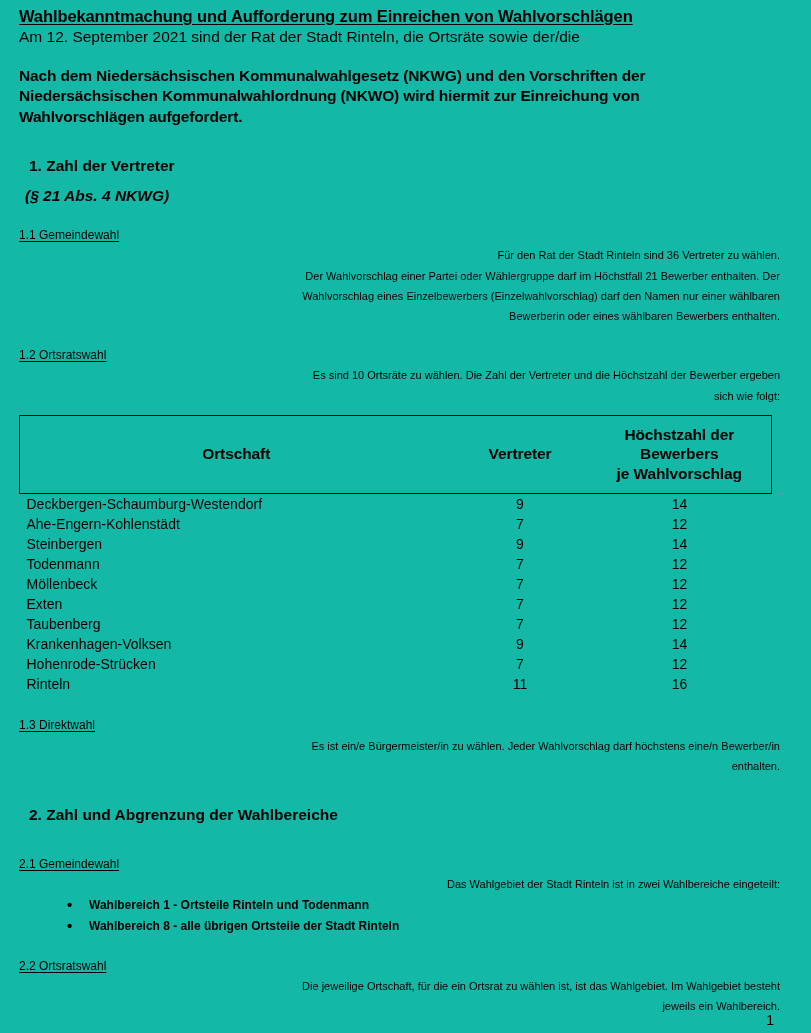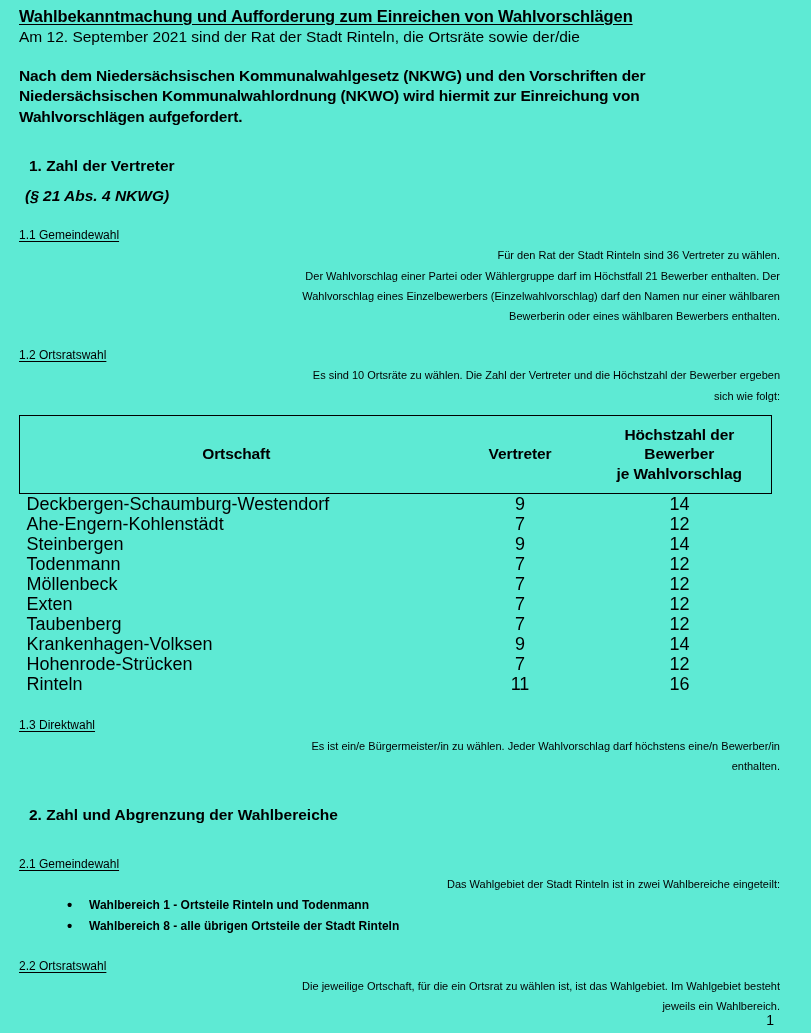--- a/index.html
+++ b/index.html
@@ -9,21 +9,21 @@
     background: #ffffff;
   }
   body {
     font-family: "Liberation Sans", sans-serif;
     color: #000000;
   }
   .page {
     position: relative;
     width: 811px;
     height: 1033px;
-    background: #5eead4;
+    background: #14b8a6;
     box-sizing: border-box;
     padding: 6px 31px 0 19px;
     overflow: hidden;
   }
   .doc-title {
     font-size: 16.5px;
     font-weight: bold;
     text-decoration: underline;
     text-underline-offset: 2px;
     line-height: 20px;
@@ -90,21 +90,21 @@
     padding: 9px 0 10px 0;
     text-align: center;
     vertical-align: middle;
     letter-spacing: -0.1px;
   }
   table.ortsrat thead th.c1 { border-right: none; }
   table.ortsrat thead th.c2 { border-left: none; border-right: none; }
   table.ortsrat thead th.c3 { border-left: none; }
   table.ortsrat tbody td {
     border: none;
-    font-size: 18px;
+    font-size: 14px;
     line-height: 20px;
     padding: 0;
     height: 20px;
   }
   table.ortsrat tbody td.name { text-align: left; padding-left: 7px; }
   table.ortsrat tbody td.num  { text-align: center; }
   col.w1 { width: 433px; }
   col.w2 { width: 135px; }
   col.w3 { width: 184px; }
   .table-top-gap { height: 9px; }
@@ -181,21 +181,21 @@
     <colgroup>
       <col class="w1">
         <col class="w2">
         <col class="w3">
     </colgroup>
     <thead>
       <tr>
         <th class="c1">Ortschaft</th>
         <th class="c2">Vertreter</th>
         <th class="c3">
-          <span>Höchstzahl der Bewerber</span><br>
+          <span>Höchstzahl der Bewerbers</span><br>
           <span>je Wahlvorschlag</span>
         </th>
       </tr>
     </thead>
     <tbody id="ortsrat-body">
         <tr>
           <td class="name">Deckbergen-Schaumburg-Westendorf</td>
           <td class="num">9</td>
           <td class="num">14</td>
         </tr>

